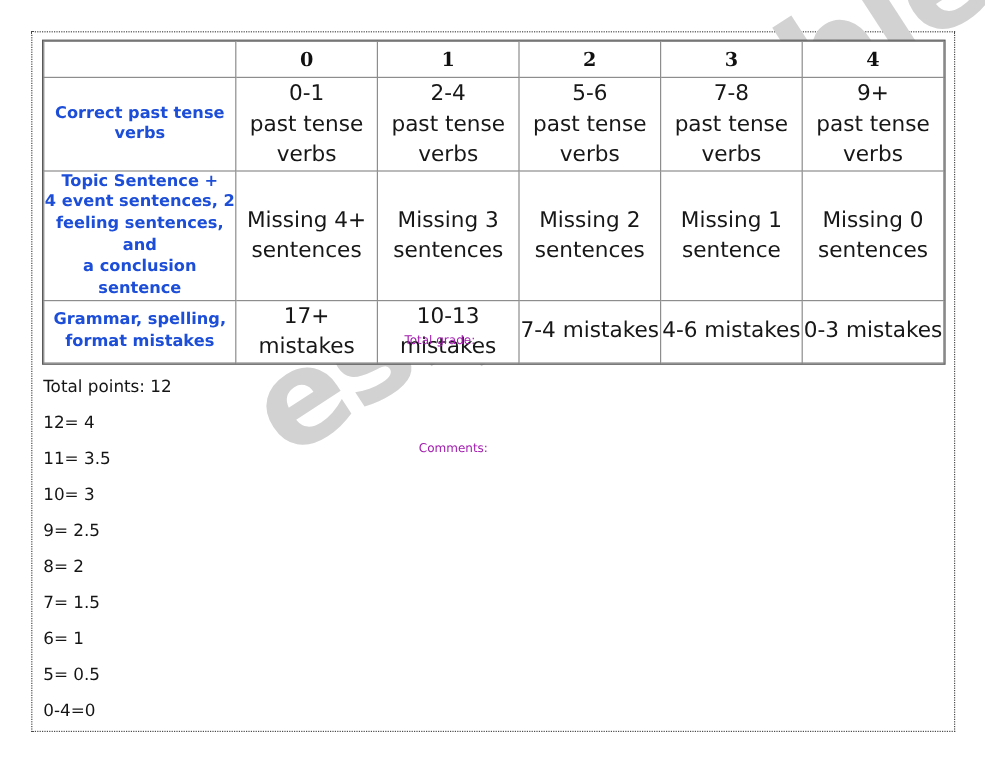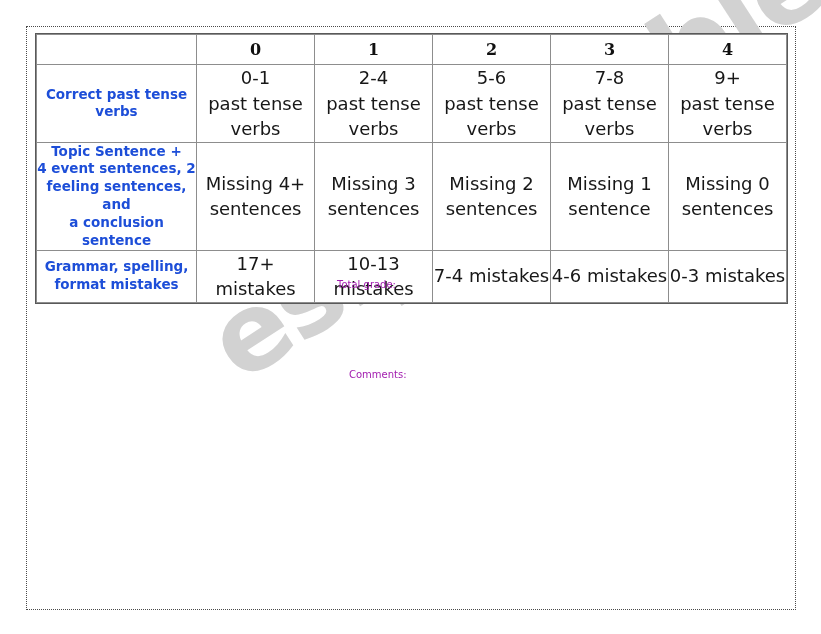--- a/index.html
+++ b/index.html
@@ -189,14 +189,26 @@
         <td class="data-cell">7-4 mistakes</td>
         <td class="data-cell">4-6 mistakes</td>
         <td class="data-cell">0-3 mistakes</td>
       </tr>
     </tbody>
   </table>
 
   <div class="doc-text" id="total-grade-label">Total grade:</div>
   <div class="doc-text" id="comments-label">Comments:</div>
 
+  <div id="points-scale">
+    <div class="scale-line">Total points: 12</div>
+    <div class="scale-line">12= 4</div>
+    <div class="scale-line">11= 3.5</div>
+    <div class="scale-line">10= 3</div>
+    <div class="scale-line">9= 2.5</div>
+    <div class="scale-line">8= 2</div>
+    <div class="scale-line">7= 1.5</div>
+    <div class="scale-line">6= 1</div>
+    <div class="scale-line">5= 0.5</div>
+    <div class="scale-line">0-4=0</div>
+  </div>
 
 </div>
 
 </body></html>

